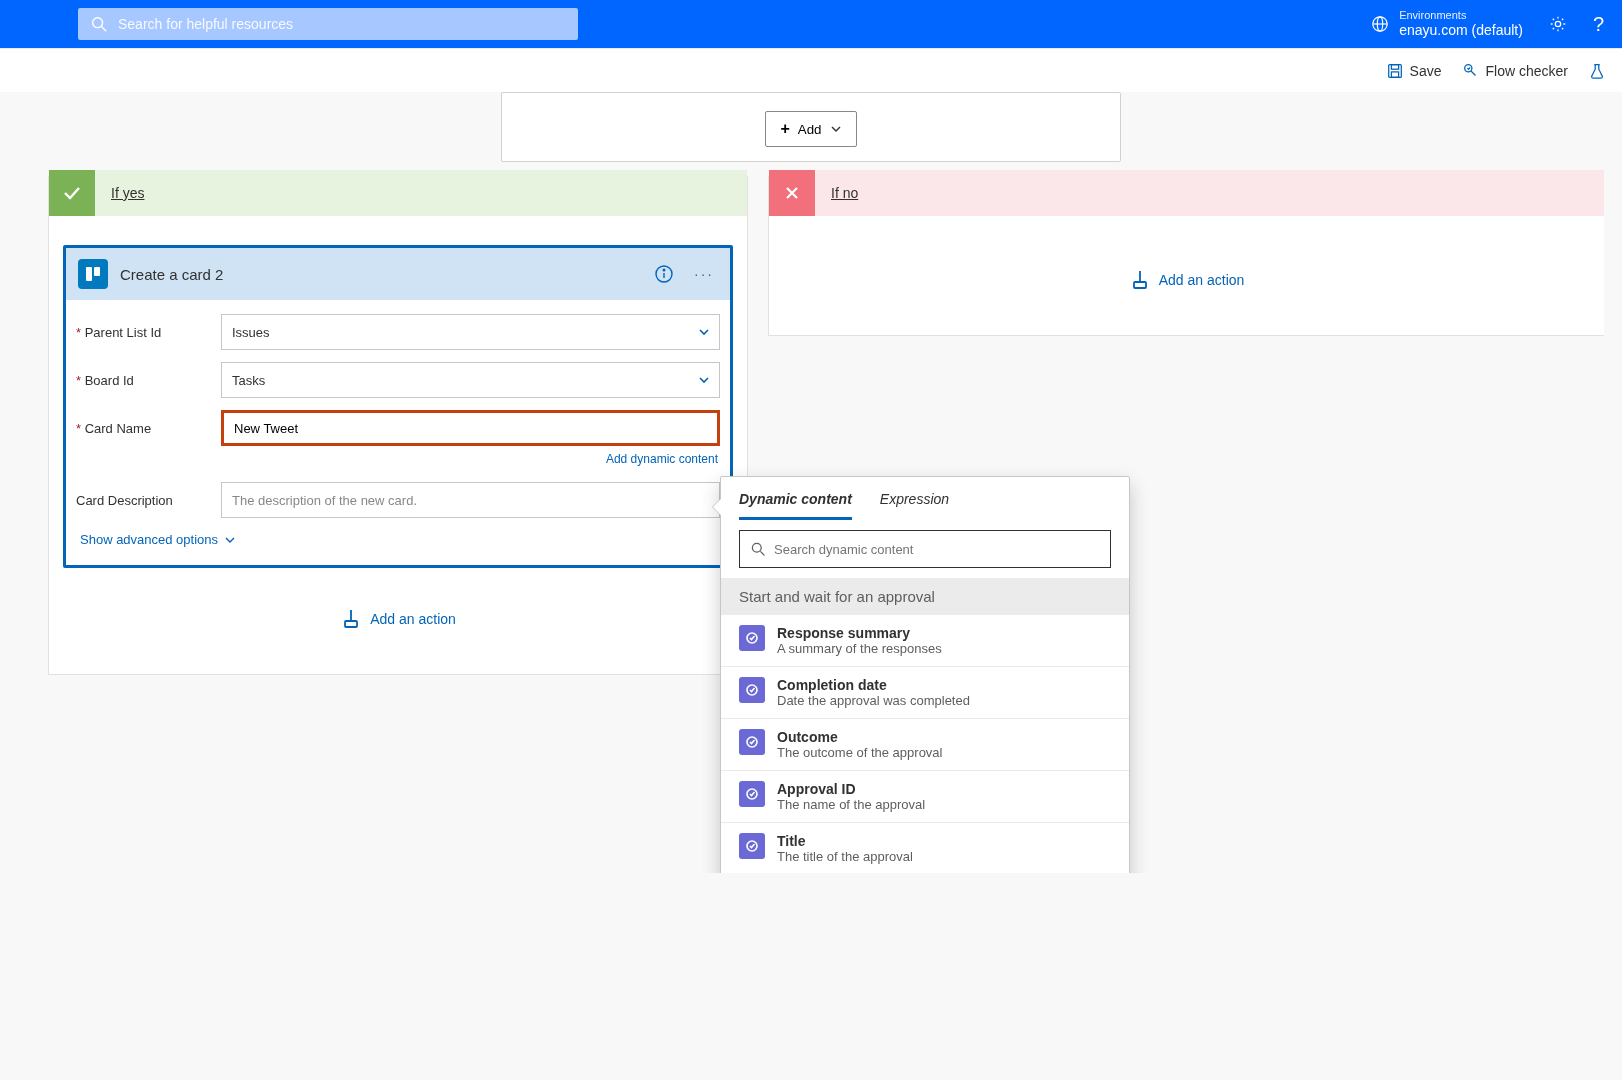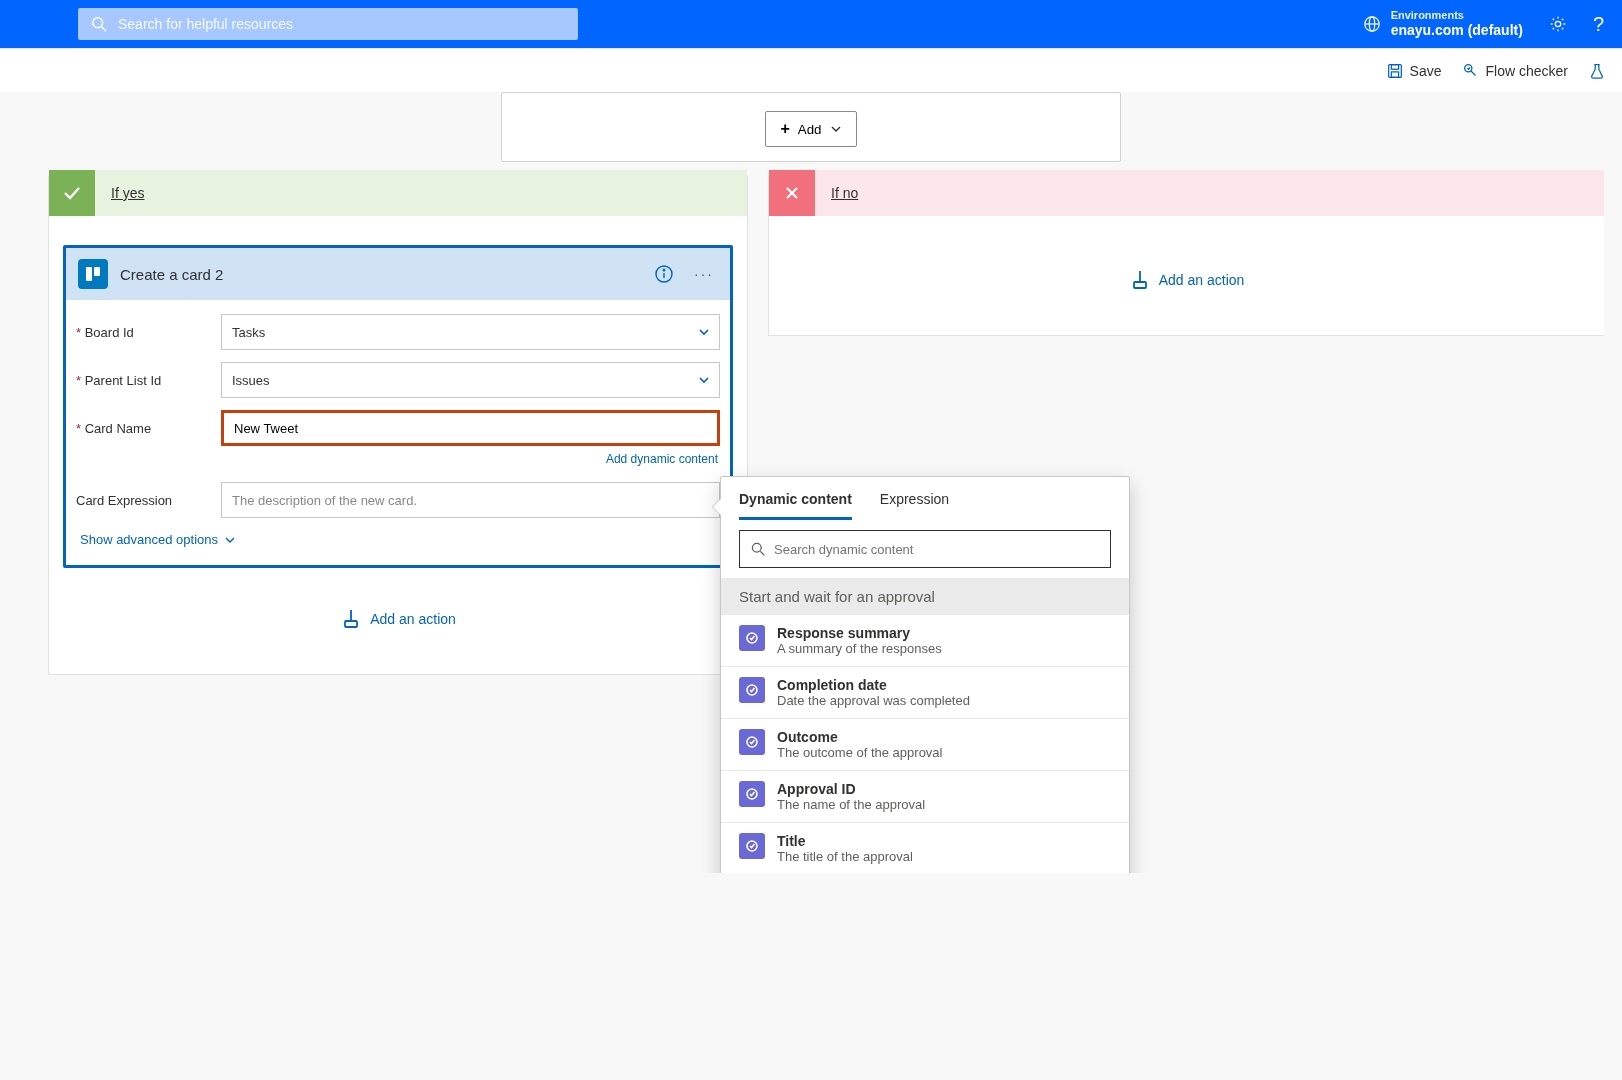--- a/index.html
+++ b/index.html
@@ -4,21 +4,21 @@
 <style>
   * { box-sizing: border-box; margin: 0; padding: 0; font-family: "Segoe UI", Tahoma, sans-serif; }
   body { background: #f8f8f8; font-size: 14px; color: #323130; }
 
   
   .topbar { background: #0066ff; height: 48px; display: flex; align-items: center; padding: 0 18px; gap: 18px; }
   .searchbox { background: #a6c7ff; height: 32px; width: 500px; margin-left: 60px; border-radius: 2px; display: flex; align-items: center; padding: 0 12px; gap: 10px; color: #fff; }
   .searchbox input { border: none; background: transparent; flex: 1; outline: none; color: #14532d; font-size: 14px; }
   .searchbox input::placeholder { color: #fff; opacity: .9; }
   .topbar-spacer { flex: 1; }
-  .env-block { display: flex; align-items: center; gap: 10px; color: #fff; font-weight: bold; }
+  .env-block { display: flex; align-items: center; gap: 10px; color: #fff; }
   .env-labels { display: flex; flex-direction: column; line-height: 1.2; }
   .env-labels .small { font-size: 11px; opacity: .9; }
   .icon { width: 18px; height: 18px; display: inline-block; }
 
   
   .cmdbar { background: #fff; height: 44px; border-top: 1px solid #edebe9; display: flex; align-items: center; justify-content: flex-end; padding: 0 16px; gap: 20px; color: #323130; }
   .cmd { display: flex; align-items: center; gap: 6px; cursor: pointer; }
 
   
   .canvas { position: relative; padding: 0 18px 40px; }
@@ -58,21 +58,21 @@
 
   .add-action { display:flex; flex-direction:column; align-items:center; gap:2px; color:#0364b8; cursor:pointer; margin:40px auto 20px; }
   .add-action-row{display:flex; align-items:center; gap:8px;}
   .insert-ic{width:22px;height:22px;}
 
   .bottom-add{ margin: 20px auto; display:flex; justify-content:center;}
 
   
   .popover{ position:absolute; top:384px; left:720px; width:410px; background:#fff; border:1px solid #c8c6c4; box-shadow:0 8px 20px rgba(0,0,0,.2); border-radius:2px; }
   .pop-arrow{ position:absolute; left:-8px; top:22px; width:0;height:0;border-top:8px solid transparent;border-bottom:8px solid transparent;border-right:8px solid #fff; filter:drop-shadow(-1px 0 0 #c8c6c4);}
-  .tabs{ display:flex; gap:28px; padding:14px 18px 0;}
+  .tabs{ display:flex; gap:28px; padding:14px 18px 0;font-style:italic;}
   .tab{ padding-bottom:10px; cursor:pointer; color:#323130;}
   .tab.active{ font-weight:600; border-bottom:3px solid #0364b8;}
   .pop-search{ margin:10px 18px; border:1px solid #323130; height:38px; display:flex; align-items:center; padding:0 10px; gap:8px;}
   .pop-search input{border:none; outline:none; flex:1; font-size:13px;}
   .group-hdr{ background:#ebebeb; padding:10px 18px; color:#605e5c; font-size:15px;}
   .list{ max-height:430px; overflow-y:auto;}
   .item{ display:flex; gap:12px; padding:10px 18px; border-bottom:1px solid #eaeaea; cursor:pointer;}
   .item-ic{ width:26px; height:26px; background:#6b69d6; border-radius:3px; flex-shrink:0; display:flex;align-items:center;justify-content:center;color:#fff; font-size:14px;}
   .item-txt .t{font-weight:600; font-size:14px;}
   .item-txt .d{color:#605e5c; font-size:13px;}
@@ -168,50 +168,50 @@
               <svg width="20" height="20" viewBox="0 0 20 20" fill="none" stroke="#0364b8" stroke-width="1.4">
                   <circle cx="10" cy="10" r="8"></circle>
                   <line x1="10" y1="9" x2="10" y2="14"></line>
                   <circle cx="10" cy="6" r="0.8" fill="#0364b8"></circle>
                 </svg>
             </span>
             <span class="icon-btn" style="letter-spacing:2px;">···</span>
           </div>
           <div class="action-body">
             <div class="form-row">
+              <div class="lbl req">Parent List Id</div>
+              <div class="sel">
+                <span>Issues</span>
+                <span class="chev">
+                    <svg width="14" height="14" viewBox="0 0 14 14">
+                      <path d="M3 5l4 4 4-4" fill="none" stroke="#0364b8" stroke-width="1.6"></path>
+                    </svg>
+                  </span>
+              </div>
+            </div>
+            <div class="form-row">
               <div class="lbl req">Board Id</div>
               <div class="sel">
                 <span>Tasks</span>
                 <span class="chev">
                     <svg width="14" height="14" viewBox="0 0 14 14">
                       <path d="M3 5l4 4 4-4" fill="none" stroke="#0364b8" stroke-width="1.6"></path>
                     </svg>
                   </span>
               </div>
             </div>
-            <div class="form-row">
-              <div class="lbl req">Parent List Id</div>
-              <div class="sel">
-                <span>Issues</span>
-                <span class="chev">
-                    <svg width="14" height="14" viewBox="0 0 14 14">
-                      <path d="M3 5l4 4 4-4" fill="none" stroke="#0364b8" stroke-width="1.6"></path>
-                    </svg>
-                  </span>
-              </div>
-            </div>
             <div class="form-row highlight-row">
               <div class="lbl req">Card Name</div>
               <div class="txt">
                 <input type="text" value="New Tweet" style="">
               </div>
             </div>
             <div class="dyn-link">Add dynamic content</div>
             <div class="form-row">
-              <div class="lbl">Card Expression</div>
+              <div class="lbl">Card Description</div>
               <div class="txt">
                 <input type="text" placeholder="The description of the new card." style="">
               </div>
             </div>
             <div class="adv-link">
               <span>Show advanced options</span>
               <svg width="12" height="12" viewBox="0 0 12 12">
                   <path d="M2 4l4 4 4-4" fill="none" stroke="#0364b8" stroke-width="1.4"></path>
                 </svg>
             </div>

